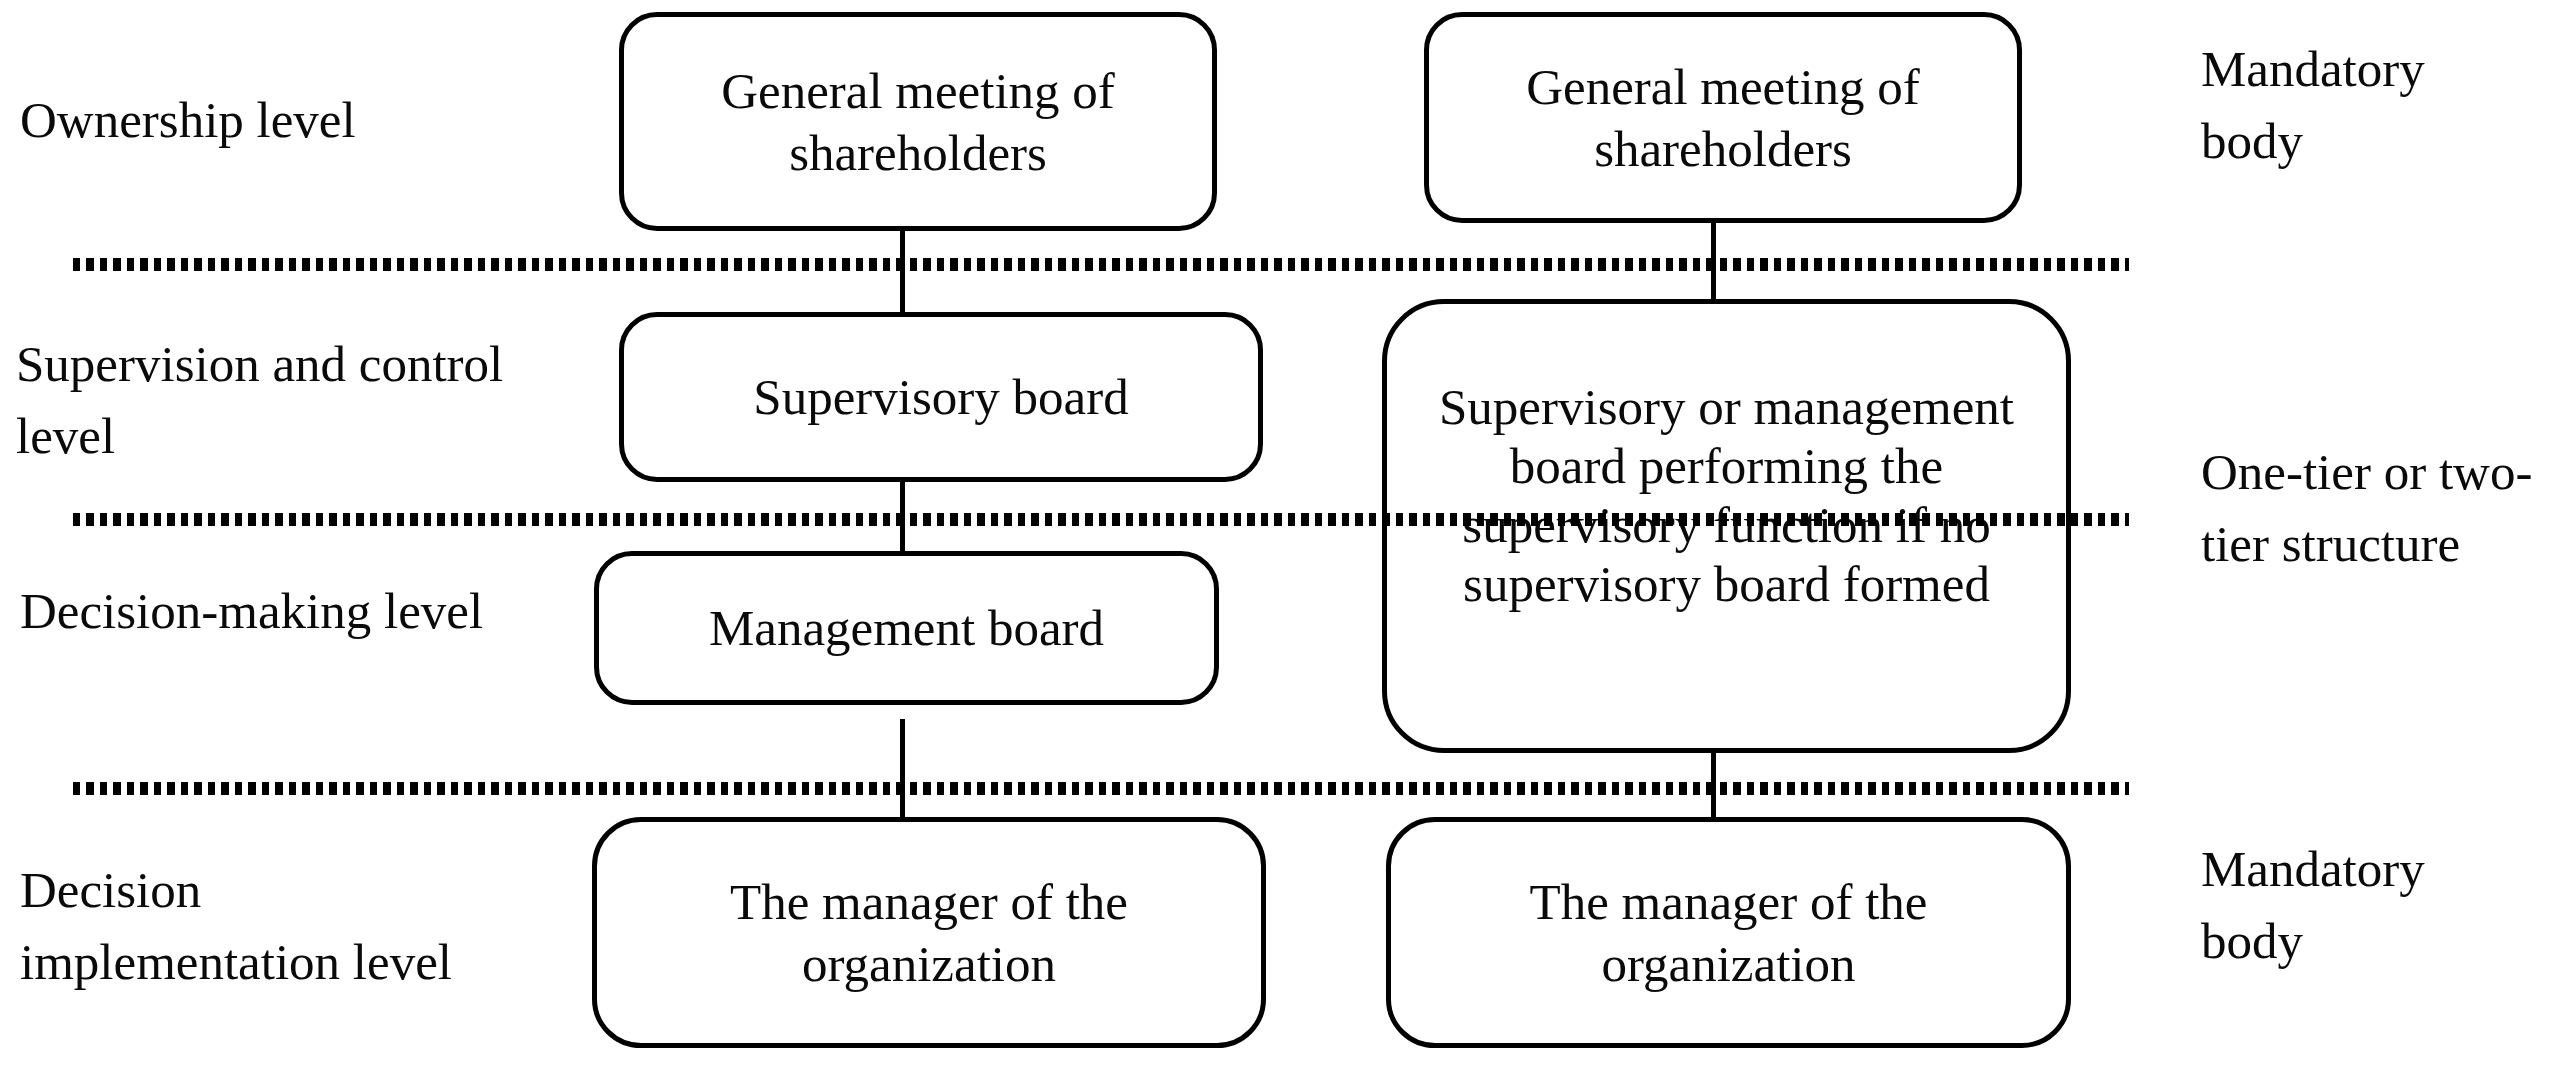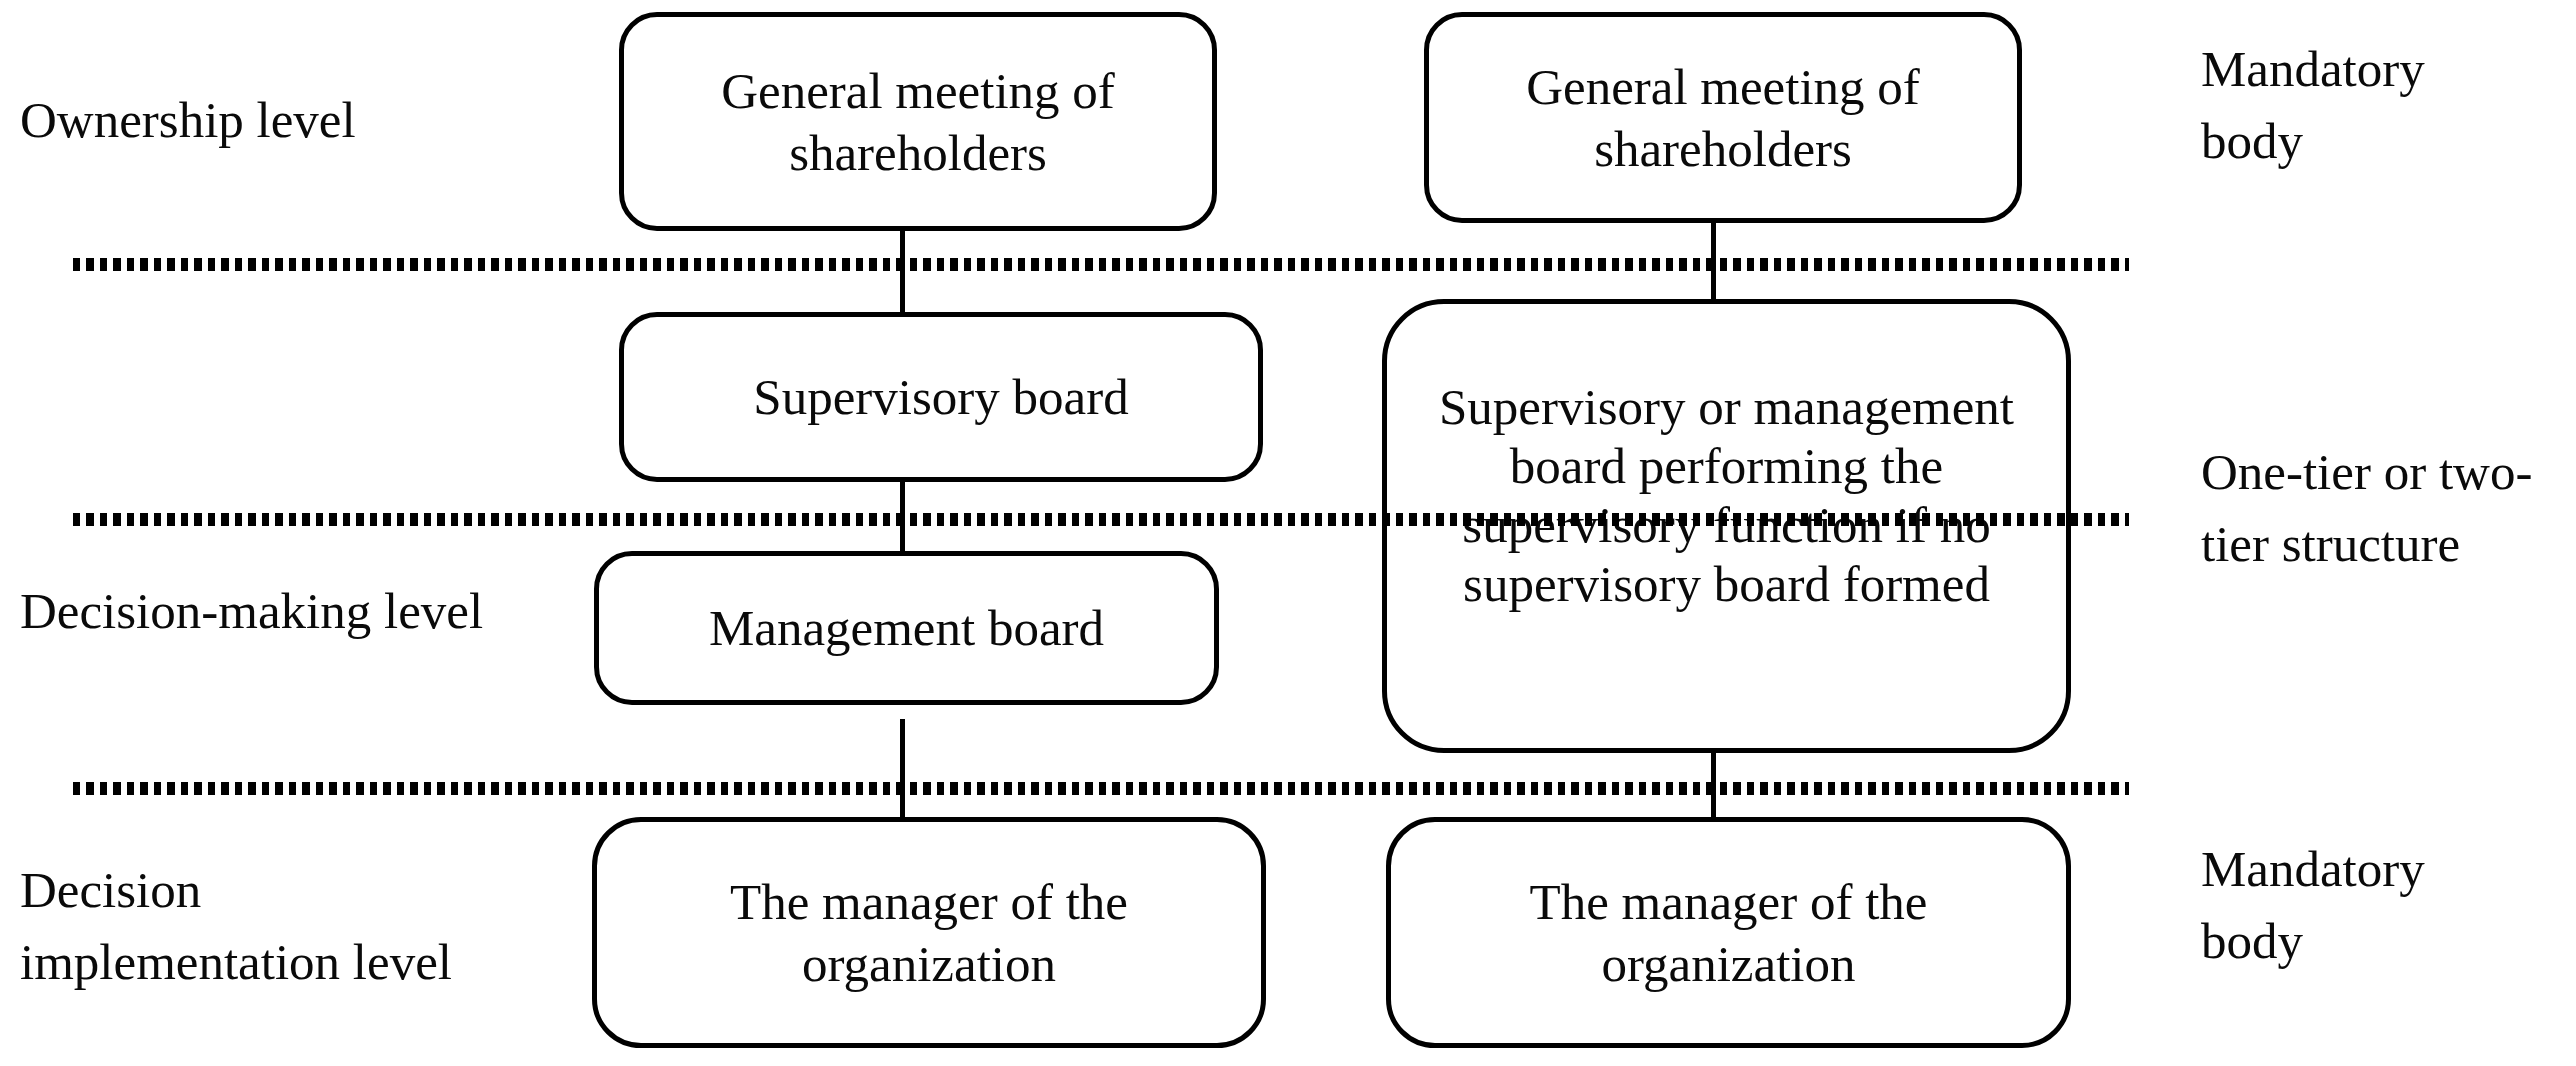--- a/index.html
+++ b/index.html
@@ -53,20 +53,22 @@
     background: #000000;
     z-index: 1;
   }
 </style>
 </head>
 <body>
 
 <div class="stage">
 
   <div class="row-label" style="left:20px; top:84px;">Ownership level</div>
+  <div class="row-label" style="left:16px; top:328px;">Supervision and control
+level</div>
   <div class="row-label" style="left:20px; top:575px;">Decision-making level</div>
   <div class="row-label" style="left:20px; top:854px;">Decision
 implementation level</div>
 
   <div class="dotted-line" style="left:73px; top:258px; width:2056px;"></div>
   <div class="dotted-line" style="left:73px; top:513px; width:2056px;"></div>
   <div class="dotted-line" style="left:73px; top:782px; width:2056px;"></div>
 
   <div class="connector" style="left:900px; top:229px; height:84px;"></div>
   <div class="connector" style="left:900px; top:480px; height:73px;"></div>

